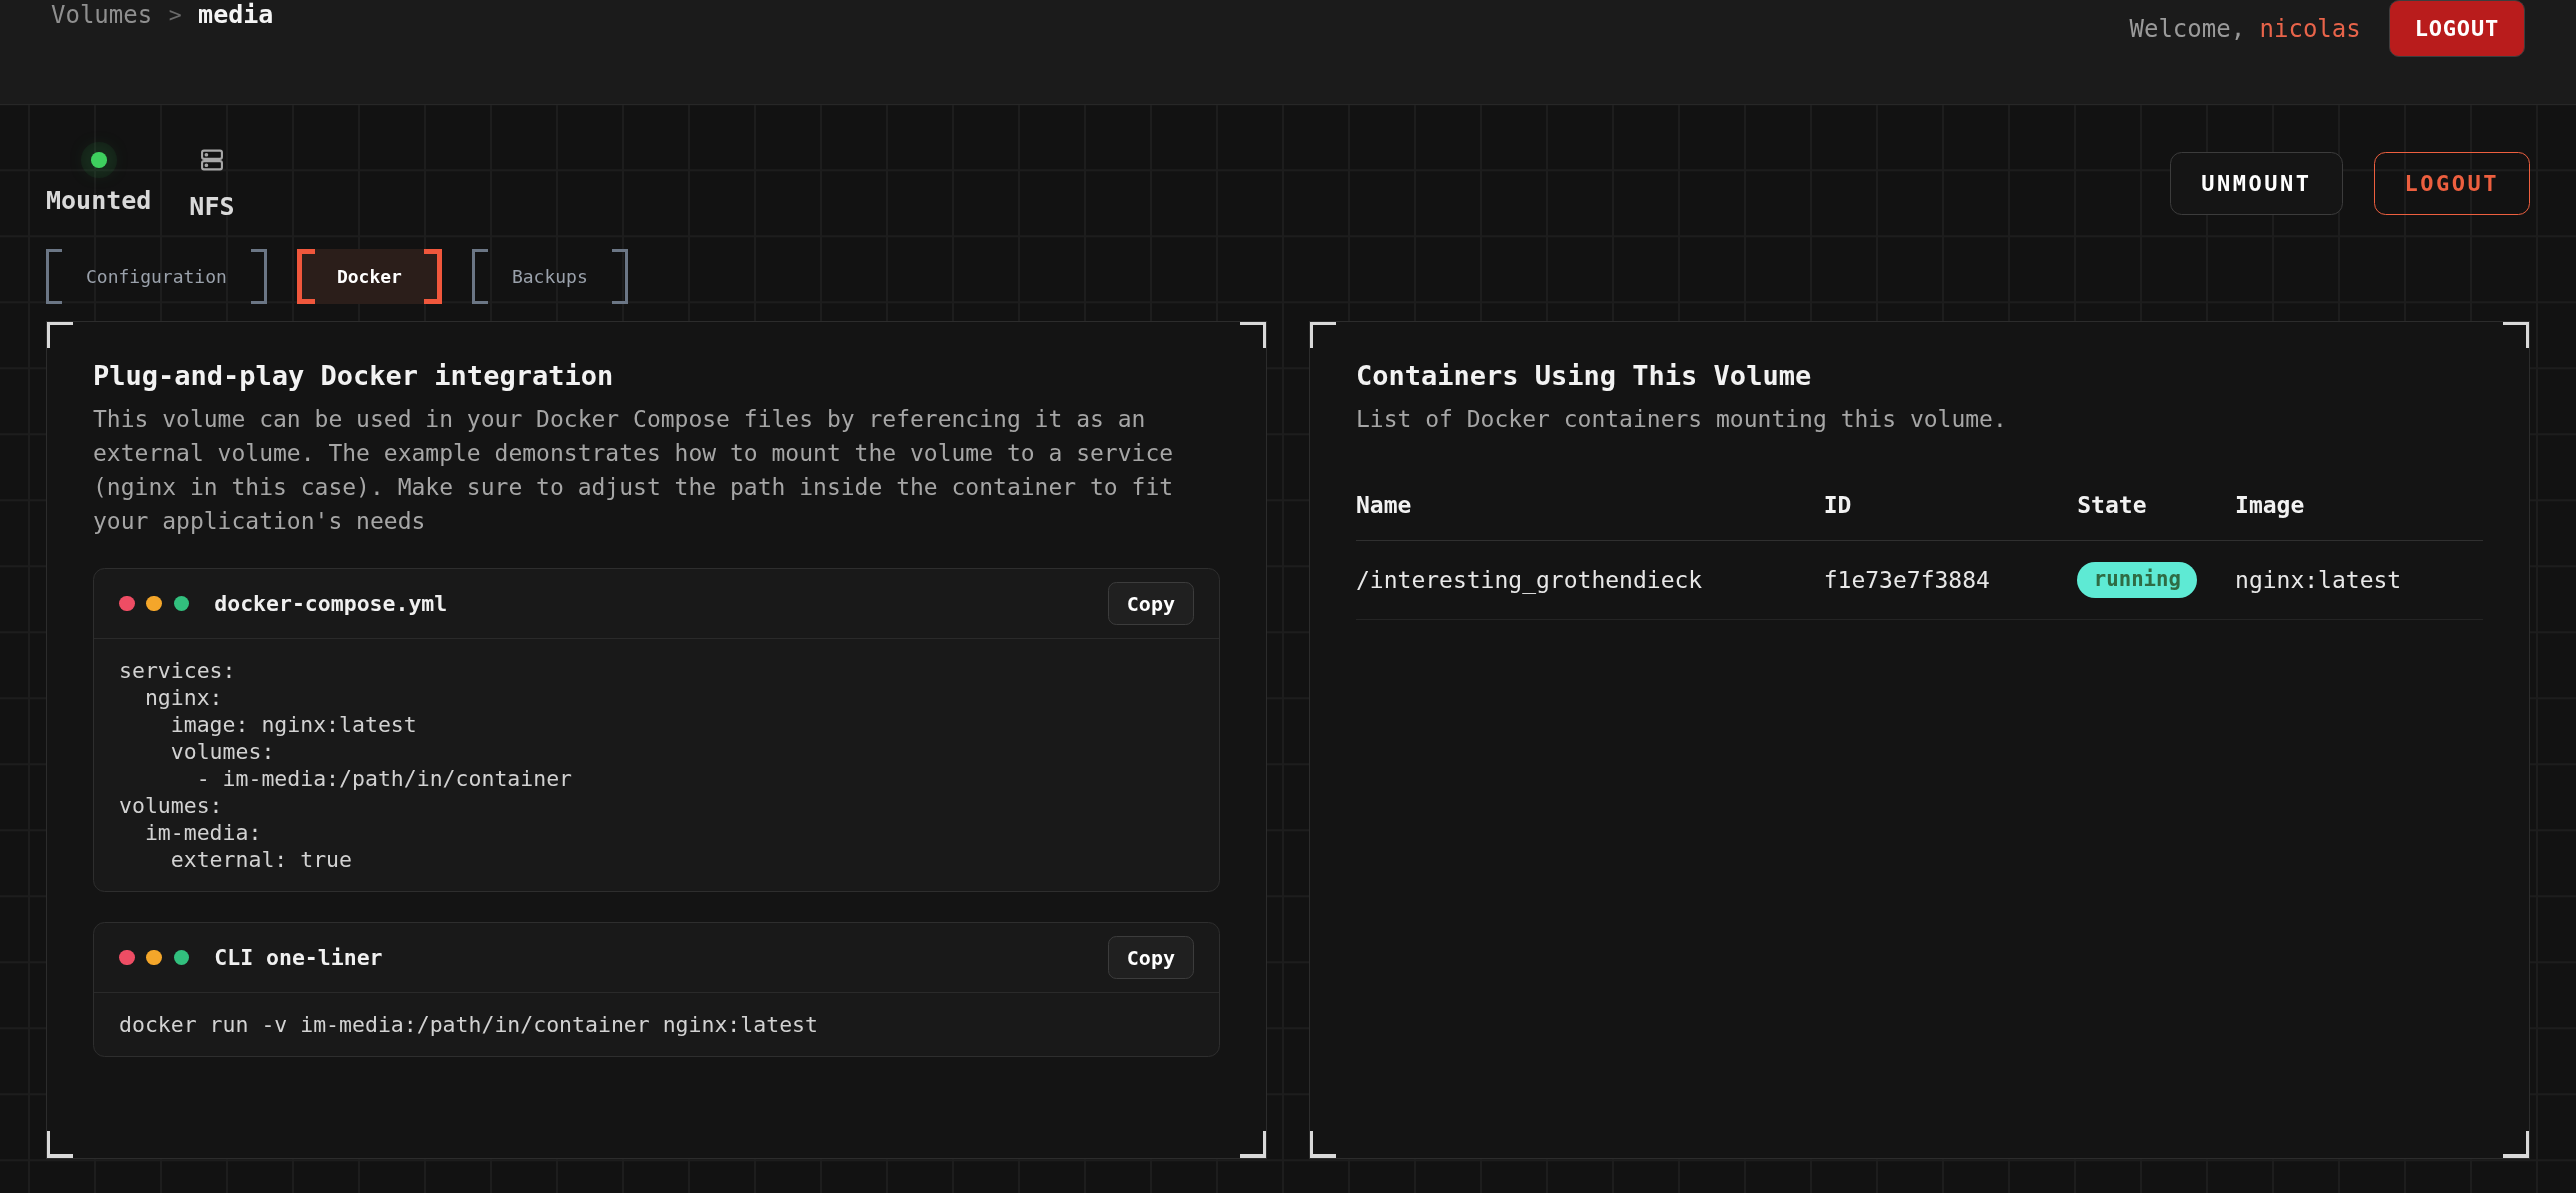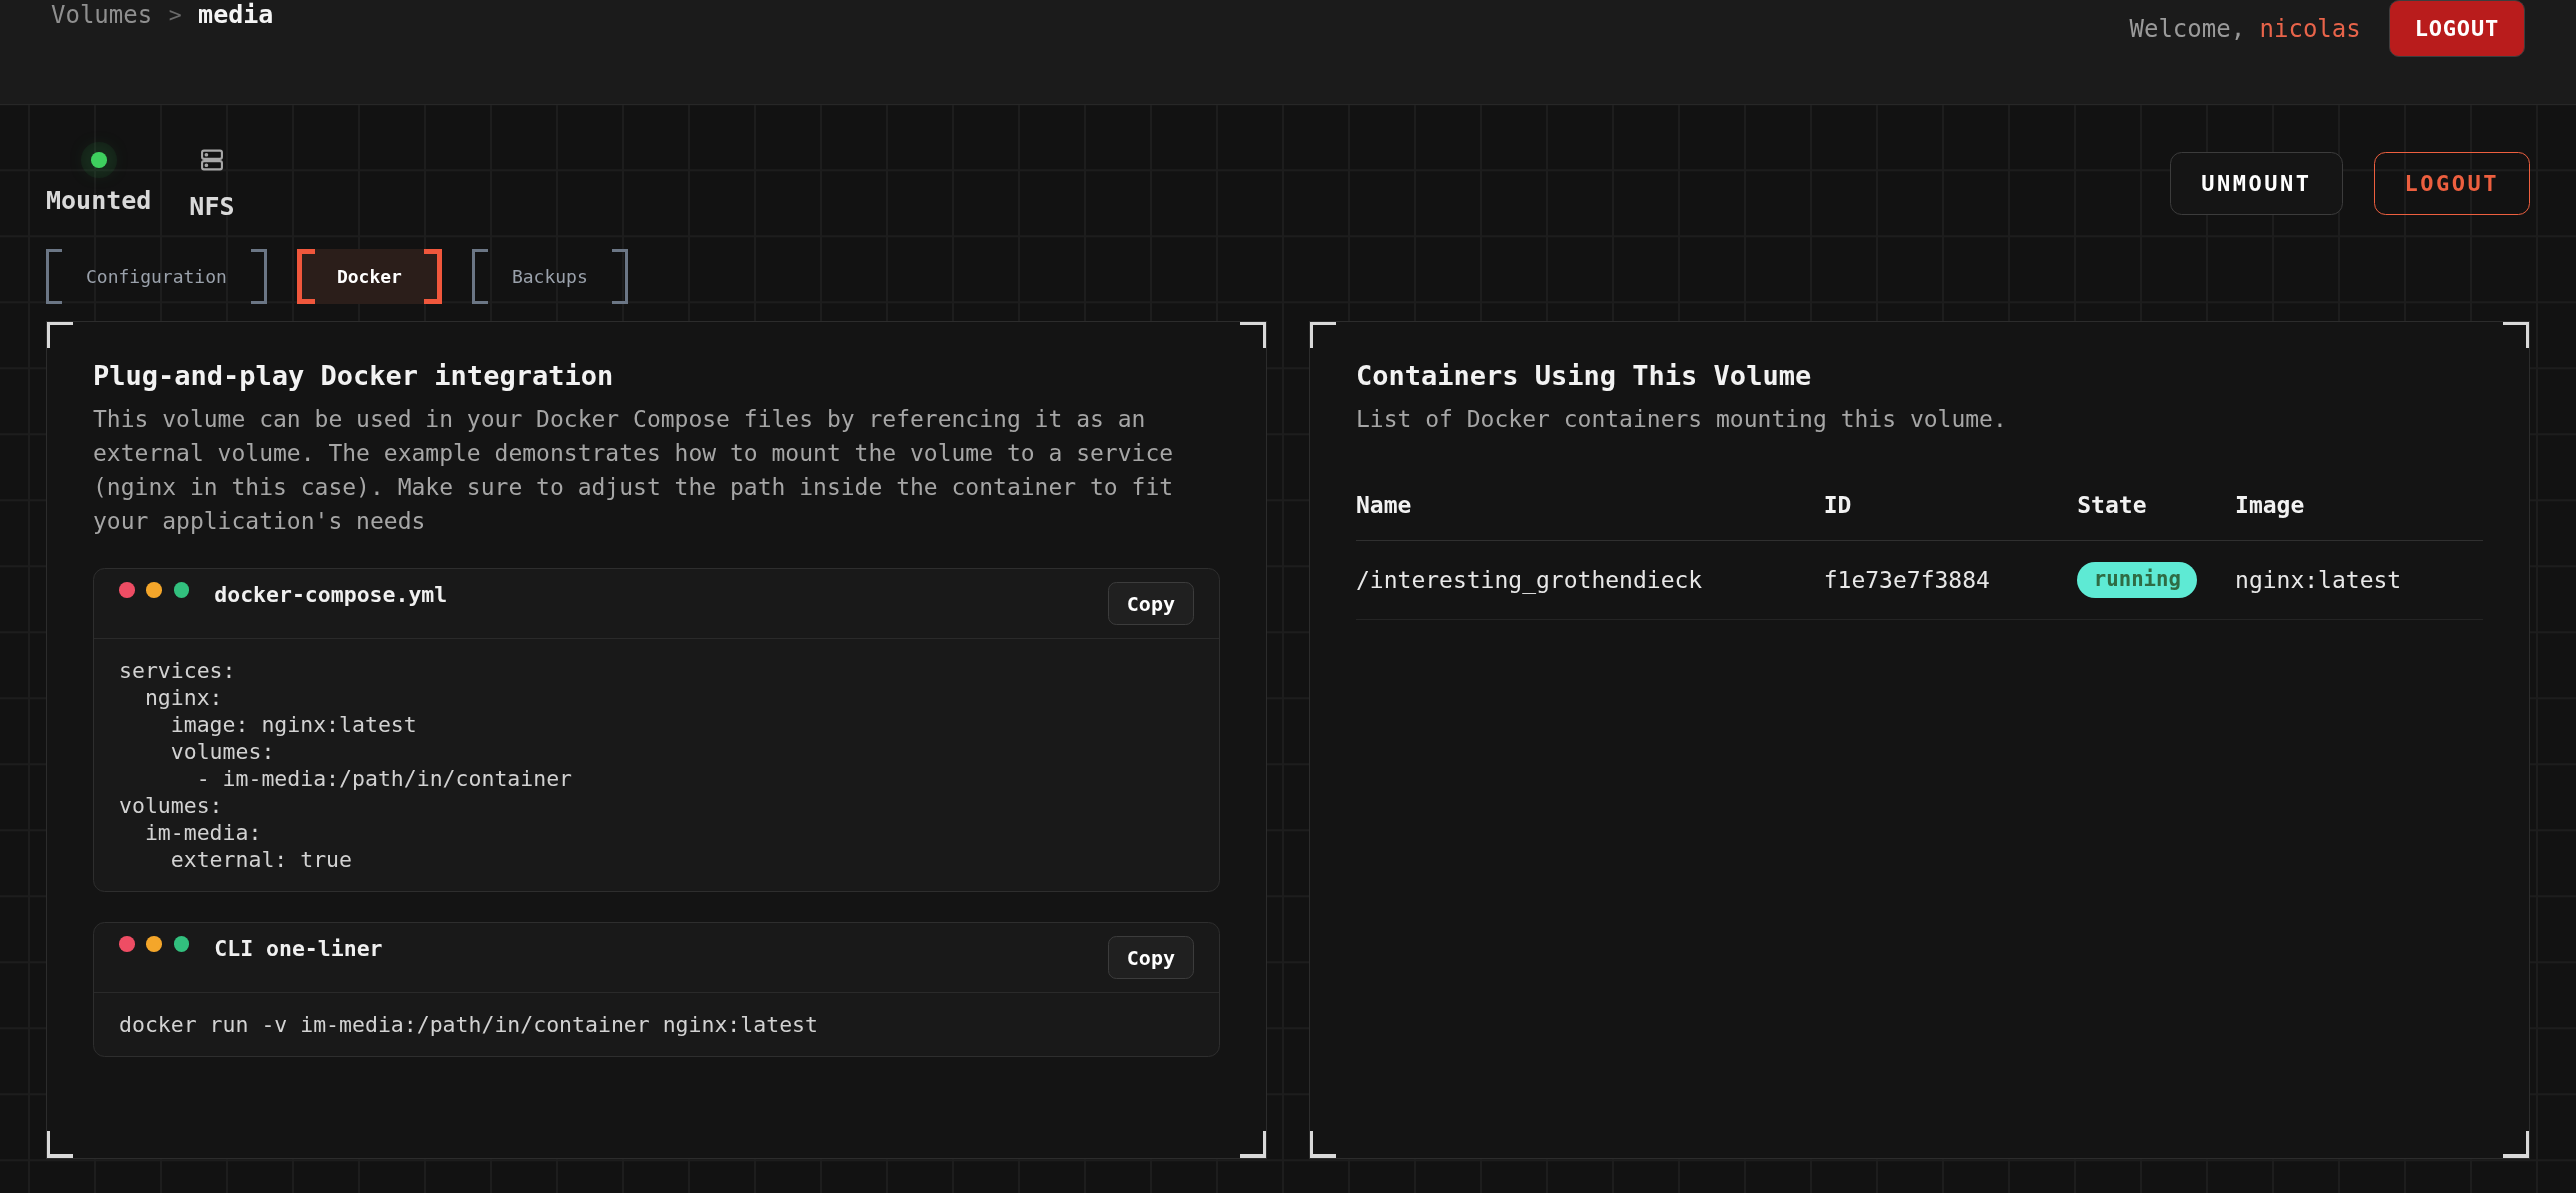--- a/index.html
+++ b/index.html
@@ -115,21 +115,21 @@
 
   
   .code-block {
     margin-top: 30px;
     background: #191919;
     border: 1.7px solid #2e2e2e;
     border-radius: 11.6px;
     overflow: hidden;
   }
   .code-header {
-    display: flex; 
+    display: flex; align-items: center;
     padding: 13.2px 25px;
     border-bottom: 1.7px solid #2a2a2a;
   }
   .traffic { display: flex; gap: 11.6px; margin-right: 25px; }
   .traffic span { width: 15.7px; height: 15.7px; border-radius: 50%; display: block; }
   .t-red   { background: #ee4d64; }
   .t-amber { background: #f4a62a; }
   .t-green { background: #32c07e; }
   .code-filename { font-size: 21.5px; font-weight: bold; color: #f0f0f0; }
   .copy-btn {

